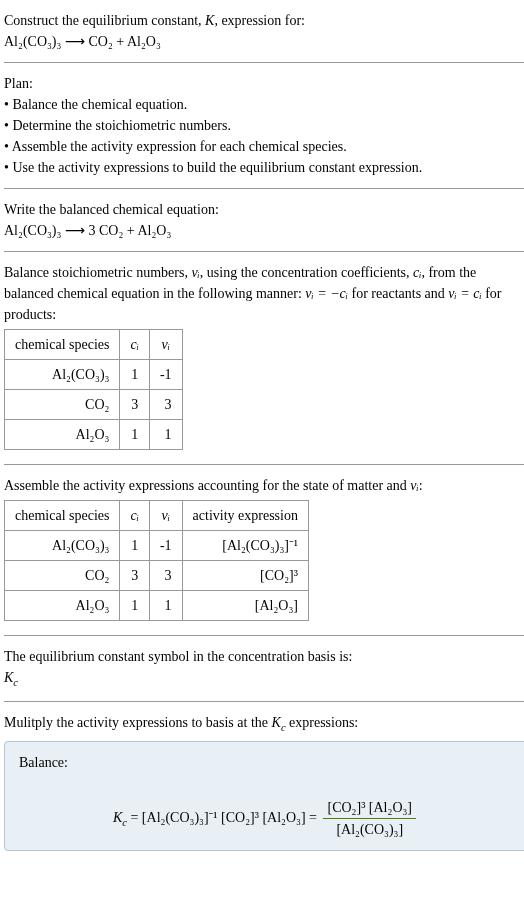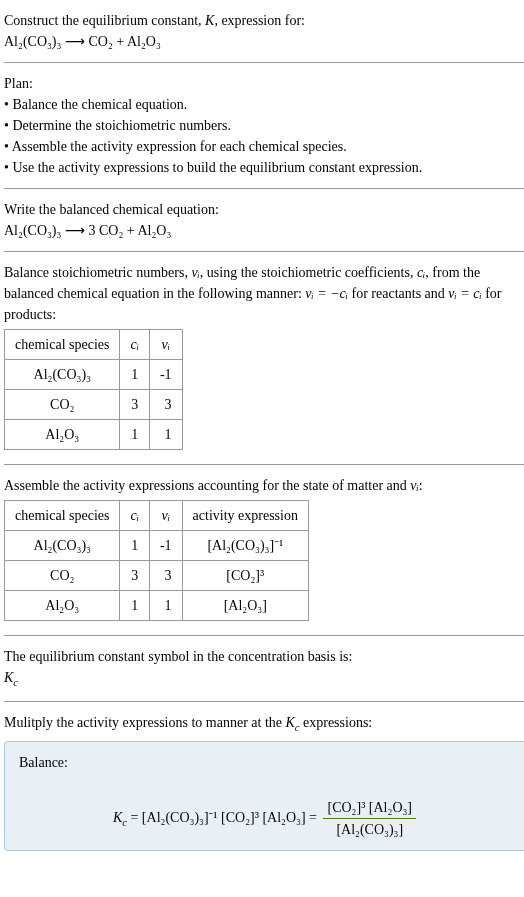--- a/index.html
+++ b/index.html
@@ -20,21 +20,21 @@
     margin: 4px 0;
   }
   table {
     border-collapse: collapse;
     margin: 4px 0;
   }
   td, th {
     border: 1px solid #999;
     padding: 4px 10px;
     font-weight: normal;
-    text-align: center;
+    text-align: right;
   }
   th {
     font-style: normal;
   }
   .center {
     text-align: center;
   }
   .right {
     text-align: right;
   }
@@ -91,21 +91,21 @@
 
 <div class="section">
   <div>Write the balanced chemical equation:</div>
   <div class="eqline">Al₂(CO₃)₃  ⟶  3 CO₂ + Al₂O₃</div>
 </div>
 
 <hr>
 
 <div class="section">
   <div>
-    <span>Balance stoichiometric numbers, </span><span class="ital">νᵢ</span><span>, using the stoichiometric coefficients, </span><span class="ital">cᵢ</span><span>, from the balanced chemical equation in the following manner: </span><span class="ital">νᵢ = −cᵢ</span><span> for reactants and </span><span class="ital">νᵢ = cᵢ</span><span> for products:</span>
+    <span>Balance stoichiometric numbers, </span><span class="ital">νᵢ</span><span>, using the concentration coefficients, </span><span class="ital">cᵢ</span><span>, from the balanced chemical equation in the following manner: </span><span class="ital">νᵢ = −cᵢ</span><span> for reactants and </span><span class="ital">νᵢ = cᵢ</span><span> for products:</span>
   </div>
   <table>
     <tbody>
         <tr>
       <th>chemical species</th>
       <th class="center ital">cᵢ</th>
       <th class="center ital">νᵢ</th>
     </tr>
     <tr>
       <td>Al₂(CO₃)₃</td>
@@ -165,20 +165,20 @@
 <hr>
 
 <div class="section">
   <div>The equilibrium constant symbol in the concentration basis is:</div>
   <div><span class="ital">K</span><sub class="ital">c</sub></div>
 </div>
 
 <hr>
 
 <div class="section">
-  <span>Mulitply the activity expressions to manner at the </span><span class="ital">K</span><sub class="ital">c</sub><span> expressions:</span>
+  <span>Mulitply the activity expressions to basis at the </span><span class="ital">K</span><sub class="ital">c</sub><span> expressions:</span>
   <div class="answer-box">
     <div>Balance:</div>
     <div class="eqline" style="text-align:center; margin-top:24px;">
       <span class="ital">K</span><sub class="ital">c</sub><span> = [Al₂(CO₃)₃]⁻¹ [CO₂]³ [Al₂O₃] = </span><span class="frac"><span class="num">[CO₂]³ [Al₂O₃]</span><span class="den">[Al₂(CO₃)₃]</span></span>
     </div>
   </div>
 </div>
 
 </body></html>

